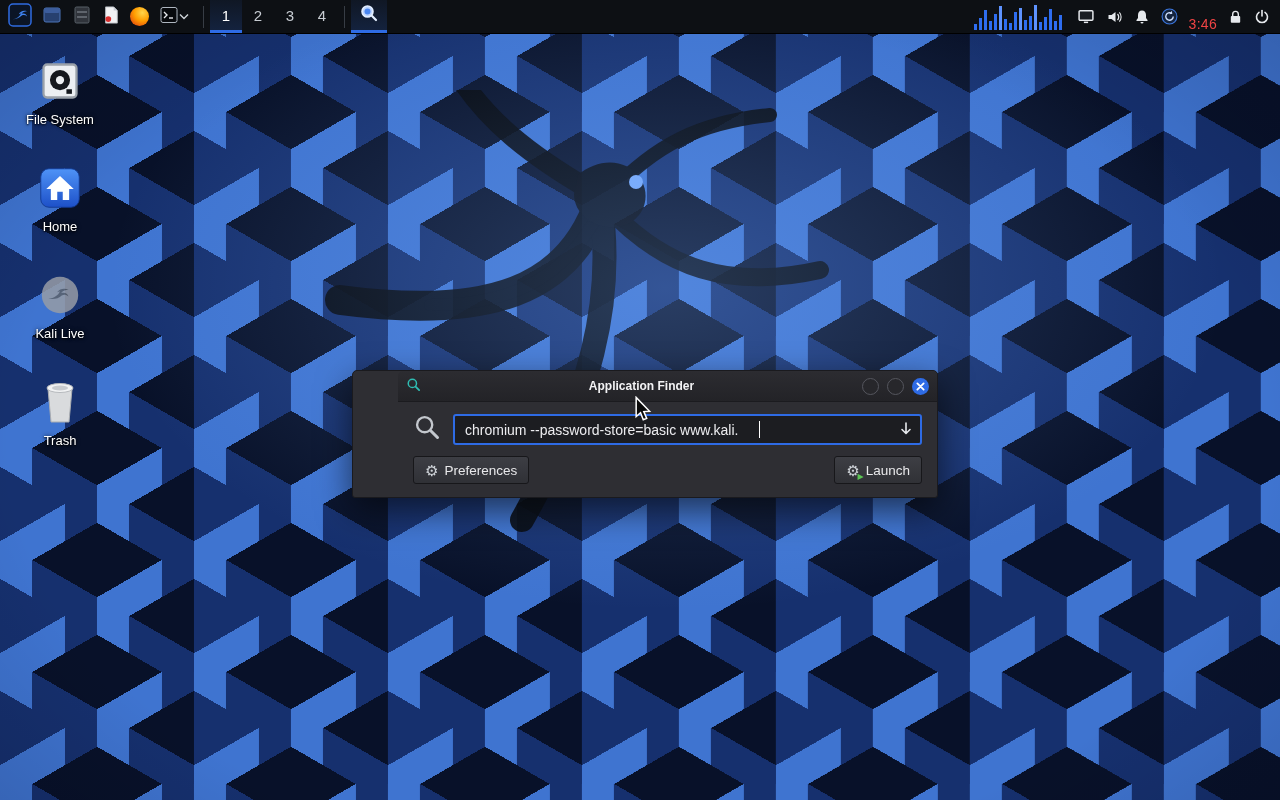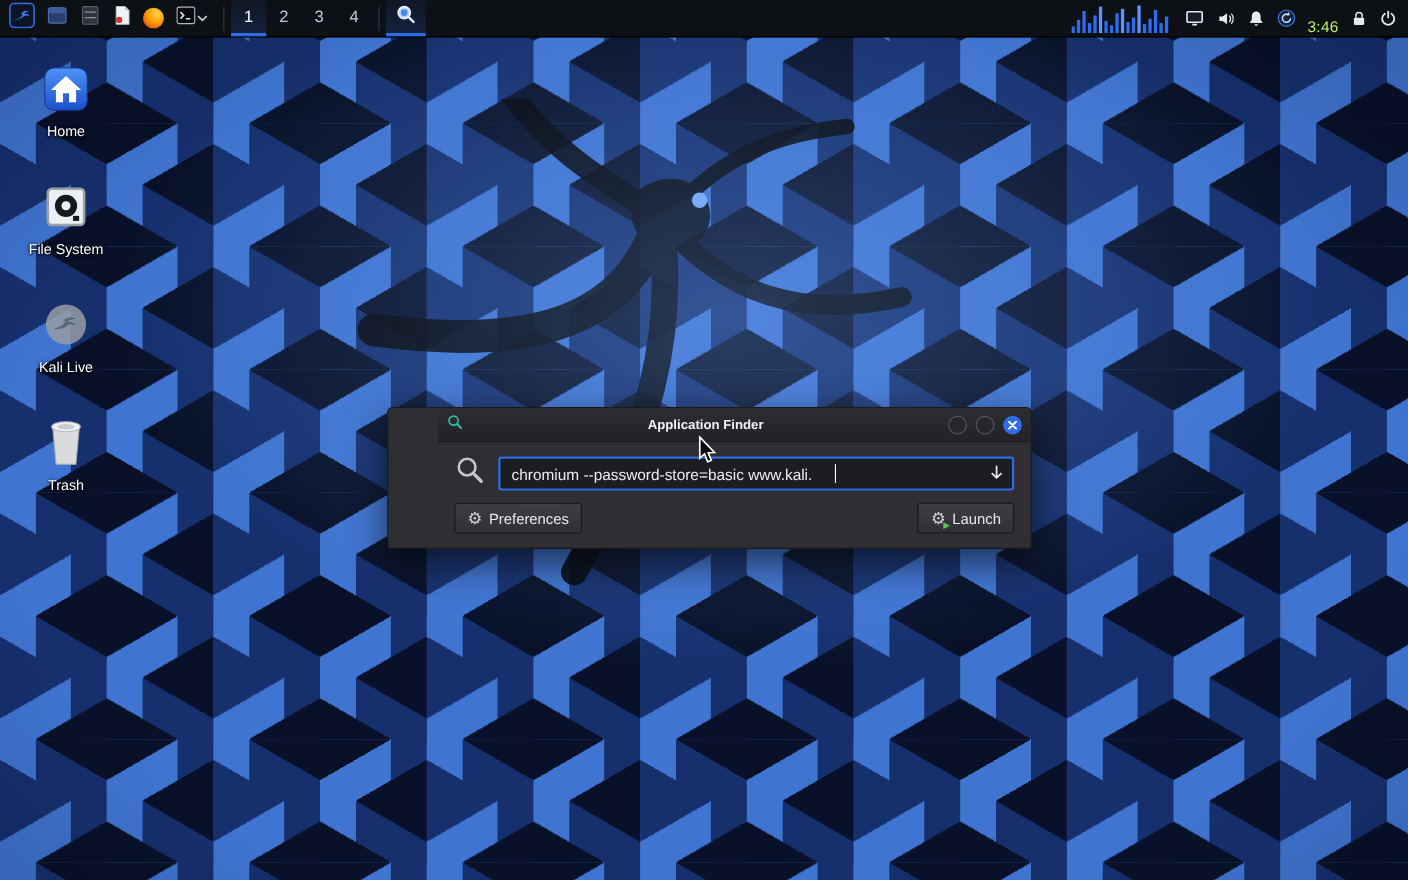--- a/index.html
+++ b/index.html
@@ -35,21 +35,21 @@
   .pager{display:flex;align-items:stretch;height:100%;}
   .ws{width:32px;display:flex;align-items:center;justify-content:center;font-size:15px;
     color:#c7ccd2;border-bottom:3px solid transparent;box-sizing:border-box;}
   .ws.active{color:#fff;border-bottom-color:#2e6be5;
     background:linear-gradient(rgba(46,107,229,.08),rgba(46,107,229,.2));}
   .task-btn{display:flex;align-items:center;justify-content:center;height:100%;width:36px;
     border-bottom:3px solid #2e6be5;box-sizing:border-box;
     background:linear-gradient(rgba(46,107,229,.08),rgba(46,107,229,.2));}
   .panel-right{margin-left:auto;display:flex;align-items:center;gap:11px;padding-right:10px;}
   .tray-icon{display:flex;align-items:center;justify-content:center;}
-  .clock{font-size:14px;color:#bef264;letter-spacing:.3px;margin-top:15px;}
+  .clock{font-size:14px;color:#ef4444;letter-spacing:.3px;margin-top:15px;}
 
   
   .desktop-icons{position:absolute;left:10px;top:56px;width:100px;display:flex;
     flex-direction:column;gap:16px;z-index:2;}
   .dicon{width:100px;height:91px;display:flex;flex-direction:column;align-items:center;
     gap:6px;cursor:default;}
   .dicon .art{height:50px;display:flex;align-items:center;justify-content:center;}
   .dicon .lbl{font-size:13px;color:#fff;text-shadow:0 1px 2px #000,0 0 4px rgba(0,0,0,.8);
     text-align:center;white-space:nowrap;}
 
@@ -255,43 +255,43 @@
         </svg>
       </span>
     </div>
   </div>
 
   <div class="desktop-icons">
 
     <div class="dicon">
       <span class="art">
         <svg width="44" height="44" viewBox="0 0 48 48">
+          <rect x="6" y="6" width="36" height="36" rx="4" fill="#eceff2" stroke="#9aa1a9" stroke-width="2.5"></rect>
+          <circle cx="24" cy="23" r="11" fill="#15181d"></circle>
+          <circle cx="24" cy="23" r="4.5" fill="#eceff2"></circle>
+          <rect x="31" y="33" width="6" height="5" fill="#15181d"></rect>
+        </svg>
+      </span>
+      <span class="lbl">File System</span>
+    </div>
+
+    <div class="dicon">
+      <span class="art">
+        <svg width="44" height="44" viewBox="0 0 48 48">
           <defs>
               <linearGradient id="hg" x1="0" y1="0" x2="0" y2="1">
             <stop offset="0" stop-color="#4f93f7"></stop>
                 <stop offset="1" stop-color="#1d50c8"></stop>
               </linearGradient>
             </defs>
           <rect x="3" y="3" width="42" height="42" rx="9" fill="url(#hg)" stroke="#123a92"></rect>
           <path d="M24 11 L39 25 H34 V37 H27 V28 H21 V37 H14 V25 H9 Z" fill="#fff"></path>
         </svg>
       </span>
       <span class="lbl">Home</span>
-    </div>
-
-    <div class="dicon">
-      <span class="art">
-        <svg width="44" height="44" viewBox="0 0 48 48">
-          <rect x="6" y="6" width="36" height="36" rx="4" fill="#eceff2" stroke="#9aa1a9" stroke-width="2.5"></rect>
-          <circle cx="24" cy="23" r="11" fill="#15181d"></circle>
-          <circle cx="24" cy="23" r="4.5" fill="#eceff2"></circle>
-          <rect x="31" y="33" width="6" height="5" fill="#15181d"></rect>
-        </svg>
-      </span>
-      <span class="lbl">File System</span>
     </div>
 
     <div class="dicon">
       <span class="art">
         <svg width="46" height="46" viewBox="0 0 48 48" opacity="0.85">
           <circle cx="24" cy="24" r="19" fill="#969ca6"></circle>
           <path d="M12 28c6-1 10-3.5 12-8l-3 1c3-4 8-4.5 12-2.5-3.5 0-6 1.2-7.8 3.4 4-1 7 .8 7.6 3.6-2-1.8-4.5-2.2-7-1-3 3-7.5 4.3-13.8 3.5z" fill="#5c626b"></path>
         </svg>
       </span>
       <span class="lbl">Kali Live</span>

